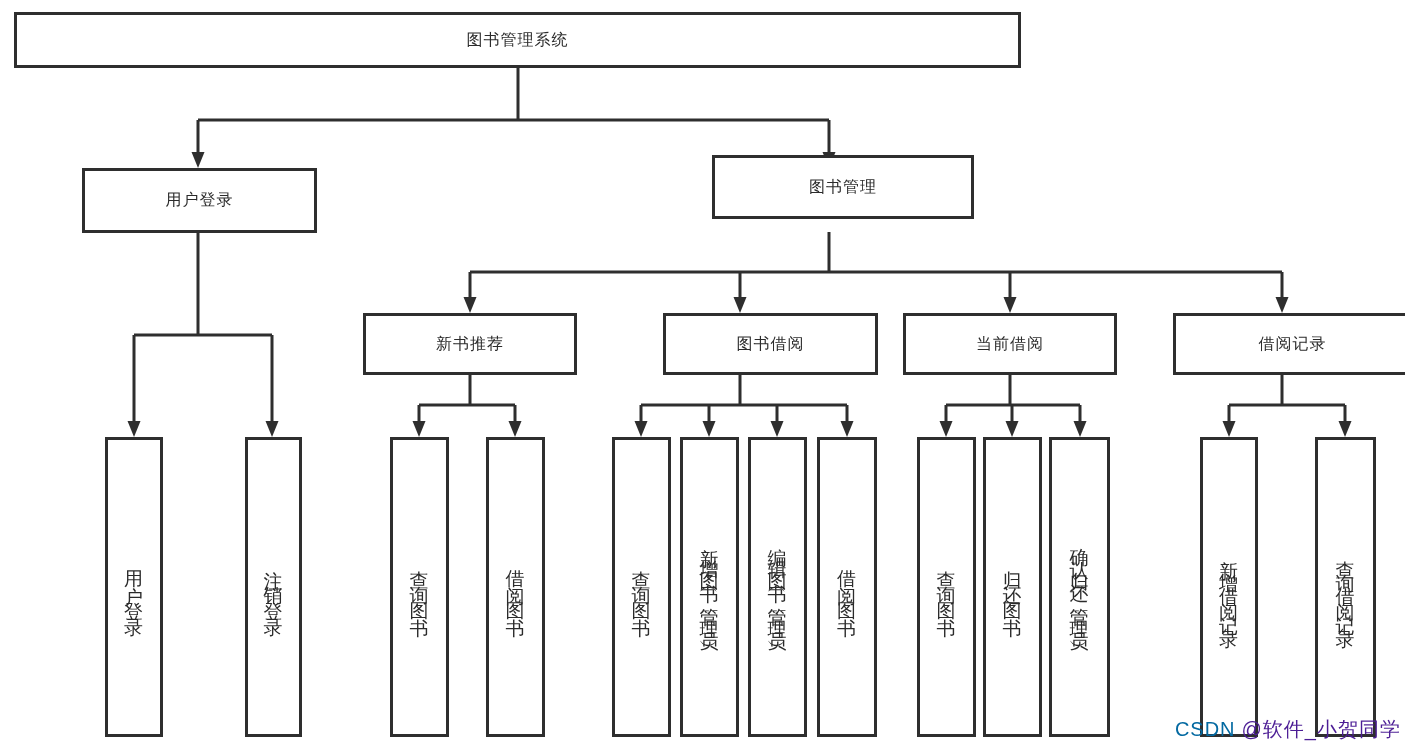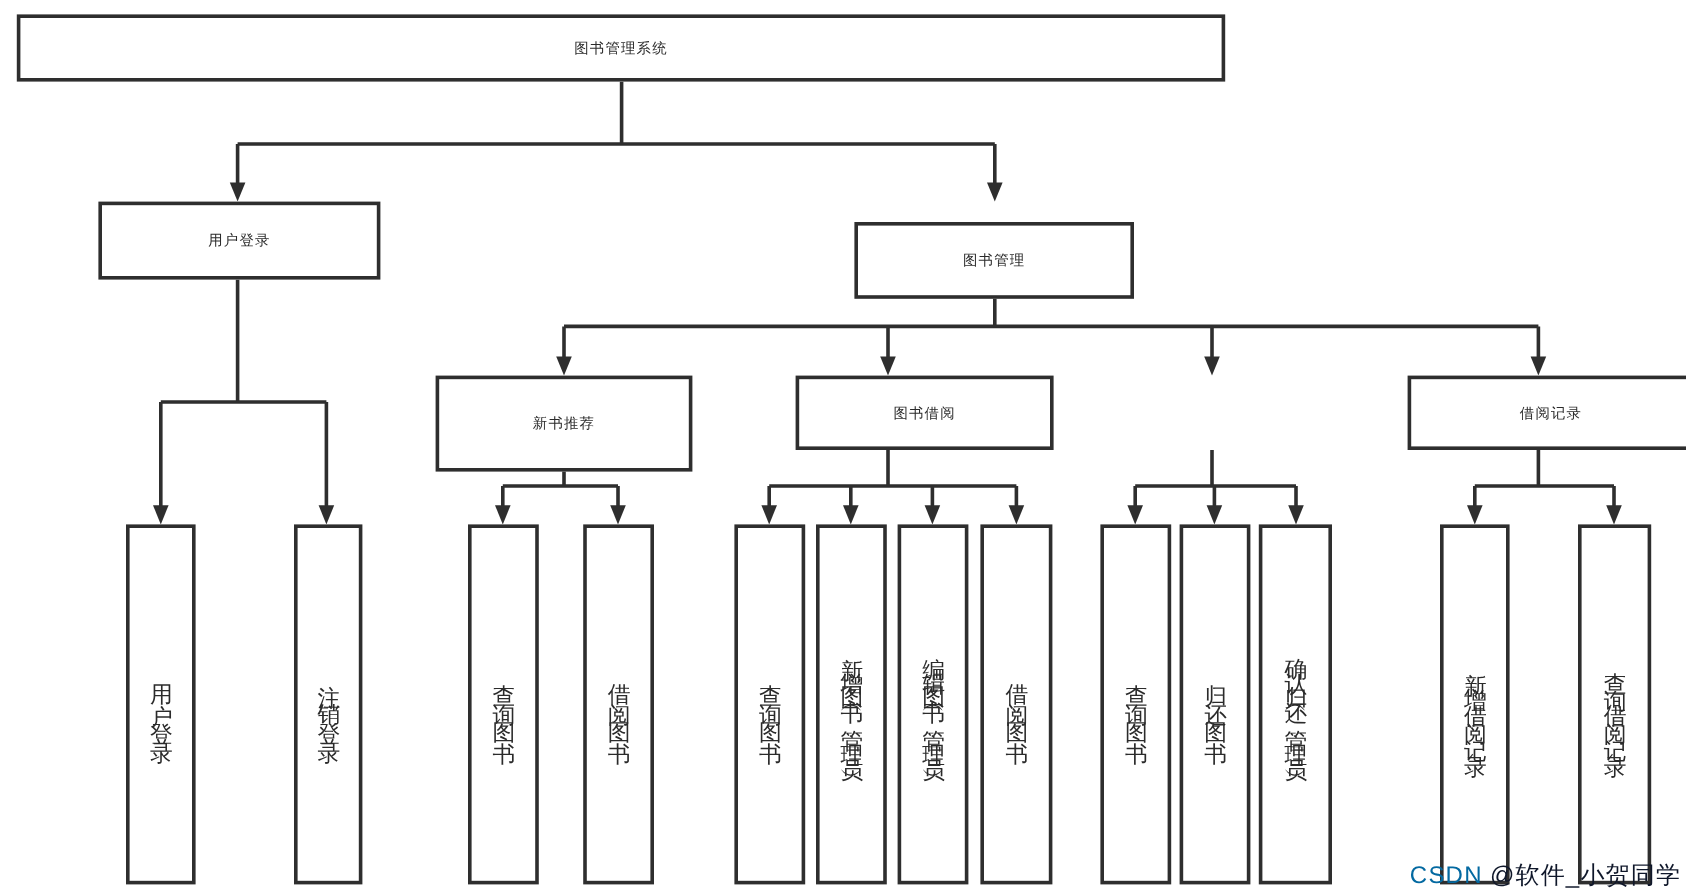--- a/index.html
+++ b/index.html
@@ -7,34 +7,34 @@
     position:relative;width:1405px;height:747px;background:#ffffff;overflow:hidden;
     font-family:"Liberation Sans","DejaVu Sans",sans-serif;color:#2b2b2b;
   }
   .wires{position:absolute;left:0;top:0;z-index:1;}
   .wires path{stroke:#2e2e2e;stroke-width:3;fill:none;}
   .wires polygon{fill:#2e2e2e;stroke:none;}
   .node{
     position:absolute;z-index:2;box-sizing:border-box;background:#ffffff;
     border:3px solid #2e2e2e;display:flex;align-items:center;justify-content:center;
   }
-  .hnode{font-size:12px;letter-spacing:1px;}
+  .hnode{font-size:16px;letter-spacing:1px;}
   .vnode span{
     writing-mode:vertical-rl;text-orientation:mixed;font-size:19px;line-height:1;
     white-space:nowrap;
   }
   .ls-lg span{letter-spacing:16px;}
   .ls-md span{letter-spacing:14px;}
   .ls-sm span{letter-spacing:12px;}
   .watermark{
     position:absolute;right:4px;bottom:4px;z-index:3;font-size:20px;
     letter-spacing:1px;white-space:nowrap;
   }
   .watermark .brand{color:#0369a1;}
-  .watermark .handle{color:#0f172a;margin-left:6px;}
+  .watermark .handle{color:#4c1d95;margin-left:6px;}
 </style>
 </head>
 <body>
 
 <div class="canvas">
 
   <svg class="wires" width="1405" height="747" viewBox="0 0 1405 747">
 
     <g>
       <path d="M518 68 V120 M198 120 H829 M198 120 V153 M829 120 V153"></path>
@@ -84,29 +84,32 @@
     </g>
   </svg>
 
   <div class="node hnode" style="left:14px;top:12px;width:1007px;height:56px">
     <span>图书管理系统</span>
   </div>
 
   <div class="node hnode" style="left:82px;top:168px;width:235px;height:65px">
     <span>用户登录</span>
   </div>
-  <div class="node hnode" style="left:712px;top:185px;width:233px;height:64px">
+  <div class="node hnode" style="left:712px;top:155px;width:262px;height:64px">
     <span>图书管理</span>
   </div>
 
-  <div class="node hnode" style="left:363px;top:313px;width:214px;height:80px">
+  <div class="node hnode" style="left:363px;top:313px;width:214px;height:62px">
     <span>新书推荐</span>
   </div>
   <div class="node hnode" style="left:663px;top:313px;width:215px;height:62px">
     <span>图书借阅</span>
+  </div>
+  <div class="node hnode" style="left:903px;top:313px;width:214px;height:62px">
+    <span>当前借阅</span>
   </div>
   <div class="node hnode" style="left:1173px;top:313px;width:239px;height:62px">
     <span>借阅记录</span>
   </div>
 
   <div class="node vnode ls-lg" style="left:105px;top:437px;width:58px;height:300px">
     <span>用户登录</span>
   </div>
   <div class="node vnode ls-lg" style="left:245px;top:437px;width:57px;height:300px">
     <span>注销登录</span>

